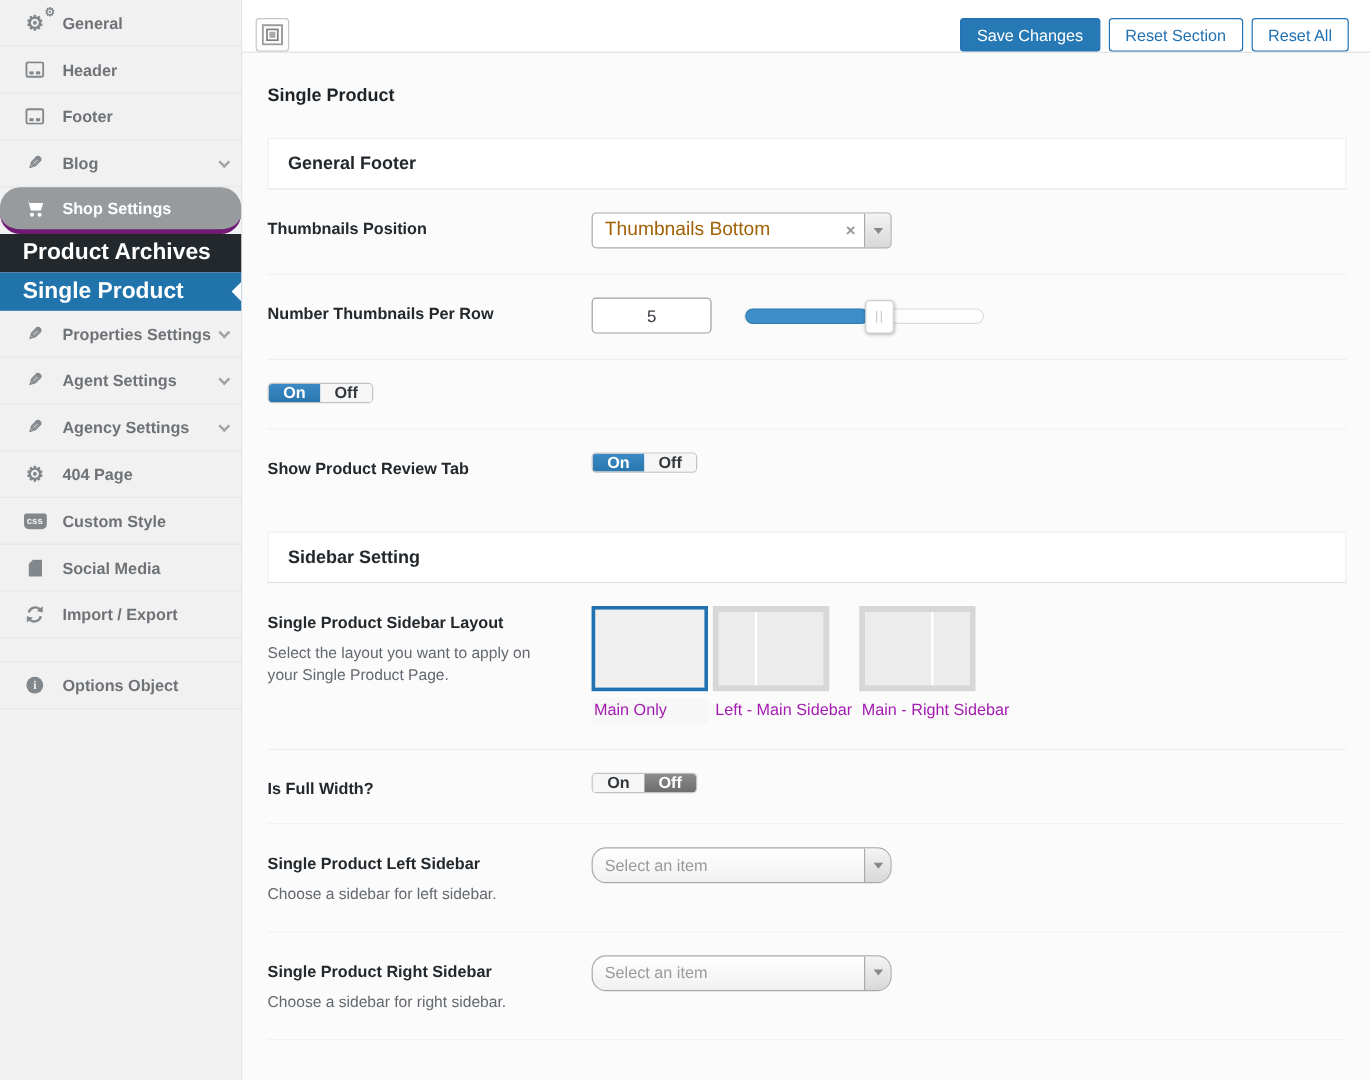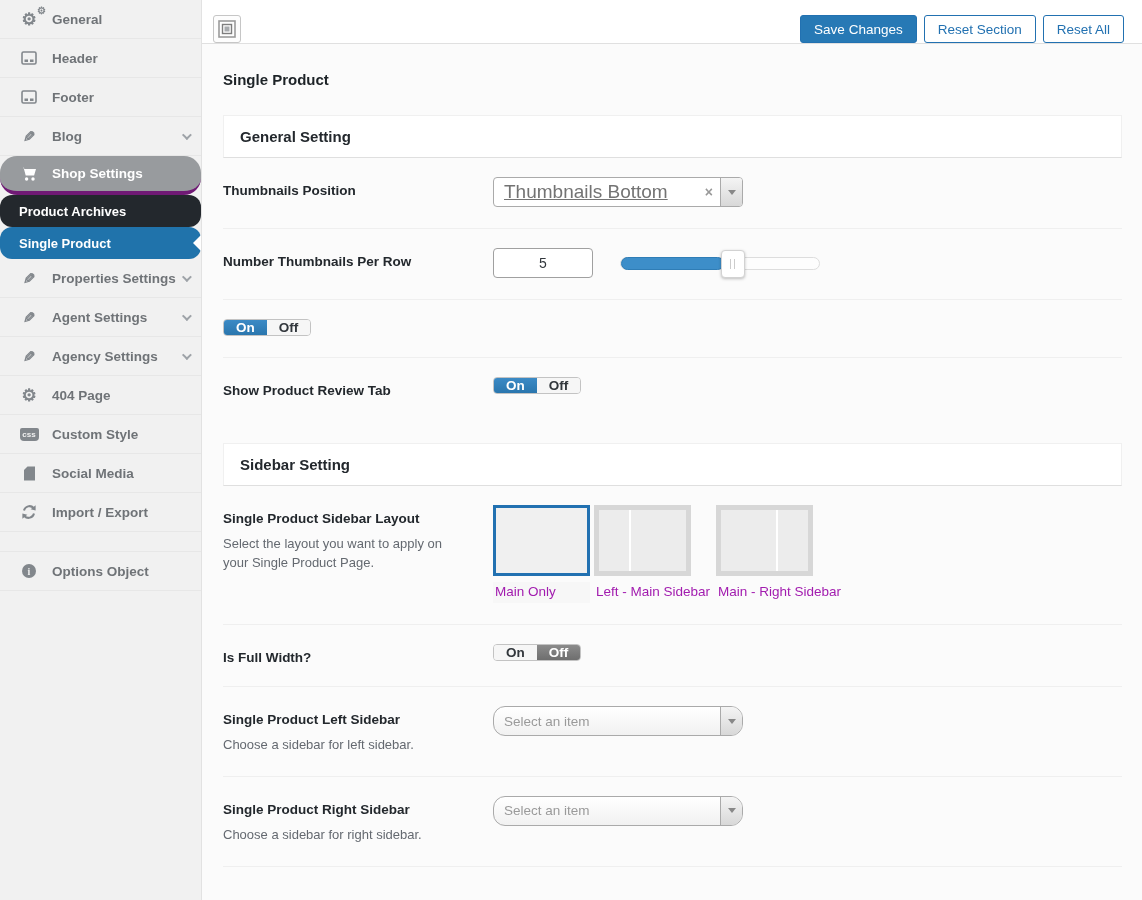--- a/index.html
+++ b/index.html
@@ -37,22 +37,22 @@
   .pencil-glyph { font-size:15px; display:inline-block; transform:scaleX(-1); }
   .chev {
     margin-left:auto; width:7px; height:7px;
     border-right:2px solid #9ea3a8; border-bottom:2px solid #9ea3a8;
     transform:rotate(45deg) translateY(-2px);
   }
   .sb-item.sb-selected { background:#989b9e; color:#fff; border-bottom:4px solid #701a75;border-radius:17px; }
   .sb-item.sb-selected .sb-icon { color:#fff; }
   .sb-sub {
     height:32px; display:flex; align-items:center;
-    padding-left:19px; font-weight:bold; font-size:13px;
-    color:#fff; cursor:pointer; position:relative;border-radius:12px;
+    padding-left:19px; font-weight:bold; font-size:19px;
+    color:#fff; cursor:pointer; position:relative;
   }
   .sb-sub.dark { background:#23282d; }
   .sb-sub.active { background:#2073ab; }
   .sb-sub.active::after {
     content:""; position:absolute; right:0; top:50%; margin-top:-8px;
     border-top:8px solid transparent; border-bottom:8px solid transparent;
     border-right:8px solid #fff;
   }
   .sb-spacer { height:20px; border-bottom:1px solid #e7e7e7; }
   .css-badge {
@@ -100,21 +100,21 @@
   .field-label { width:270px; flex-shrink:0; padding-top:6px; }
   .field-label h4 { font-size:13.5px; font-weight:bold; color:#23282d; }
   .field-desc { font-size:13px; color:#646970; margin-top:9px; line-height:1.45; width:235px; }
   .field-control { flex:1; }
 
   
   .select2 {
     width:250px; height:30px; border:1px solid #aaa; border-radius:4px;
     background:#fff; display:flex; align-items:center; overflow:hidden; cursor:pointer;
   }
-  .select2 .s2-value { flex:1; padding-left:10px; font-size:19px; color:#737373;text-decoration:underline; }
+  .select2 .s2-value { flex:1; padding-left:10px; font-size:16px; color:#a16207; }
   .select2 .s2-clear { color:#999; font-weight:bold; padding:0 7px; font-size:14px; cursor:pointer; }
   .s2-arrow {
     width:22px; height:100%; border-left:1px solid #aaa;
     background:linear-gradient(#f4f4f4,#d8d8d8);
     display:flex; align-items:center; justify-content:center; cursor:pointer;
   }
   .tri-down {
     width:0; height:0;
     border-left:4px solid transparent; border-right:4px solid transparent;
     border-top:5px solid #888;
@@ -316,21 +316,21 @@
       <div class="toolbar-buttons">
         <button class="btn btn-primary">Save Changes</button>
         <button class="btn btn-outline">Reset Section</button>
         <button class="btn btn-outline">Reset All</button>
       </div>
     </div>
 
     <div class="page-body">
       <div class="page-title">Single Product</div>
 
-      <div class="section-header">General Setting</div>
+      <div class="section-header">General Footer</div>
 
       <div class="field-row">
         <div class="field-label">
           <h4>Thumbnails Position</h4>
         </div>
         <div class="field-control">
           <div class="select2">
             <span class="s2-value">Thumbnails Bottom</span>
             <span class="s2-clear">×</span>
             <span class="s2-arrow">

